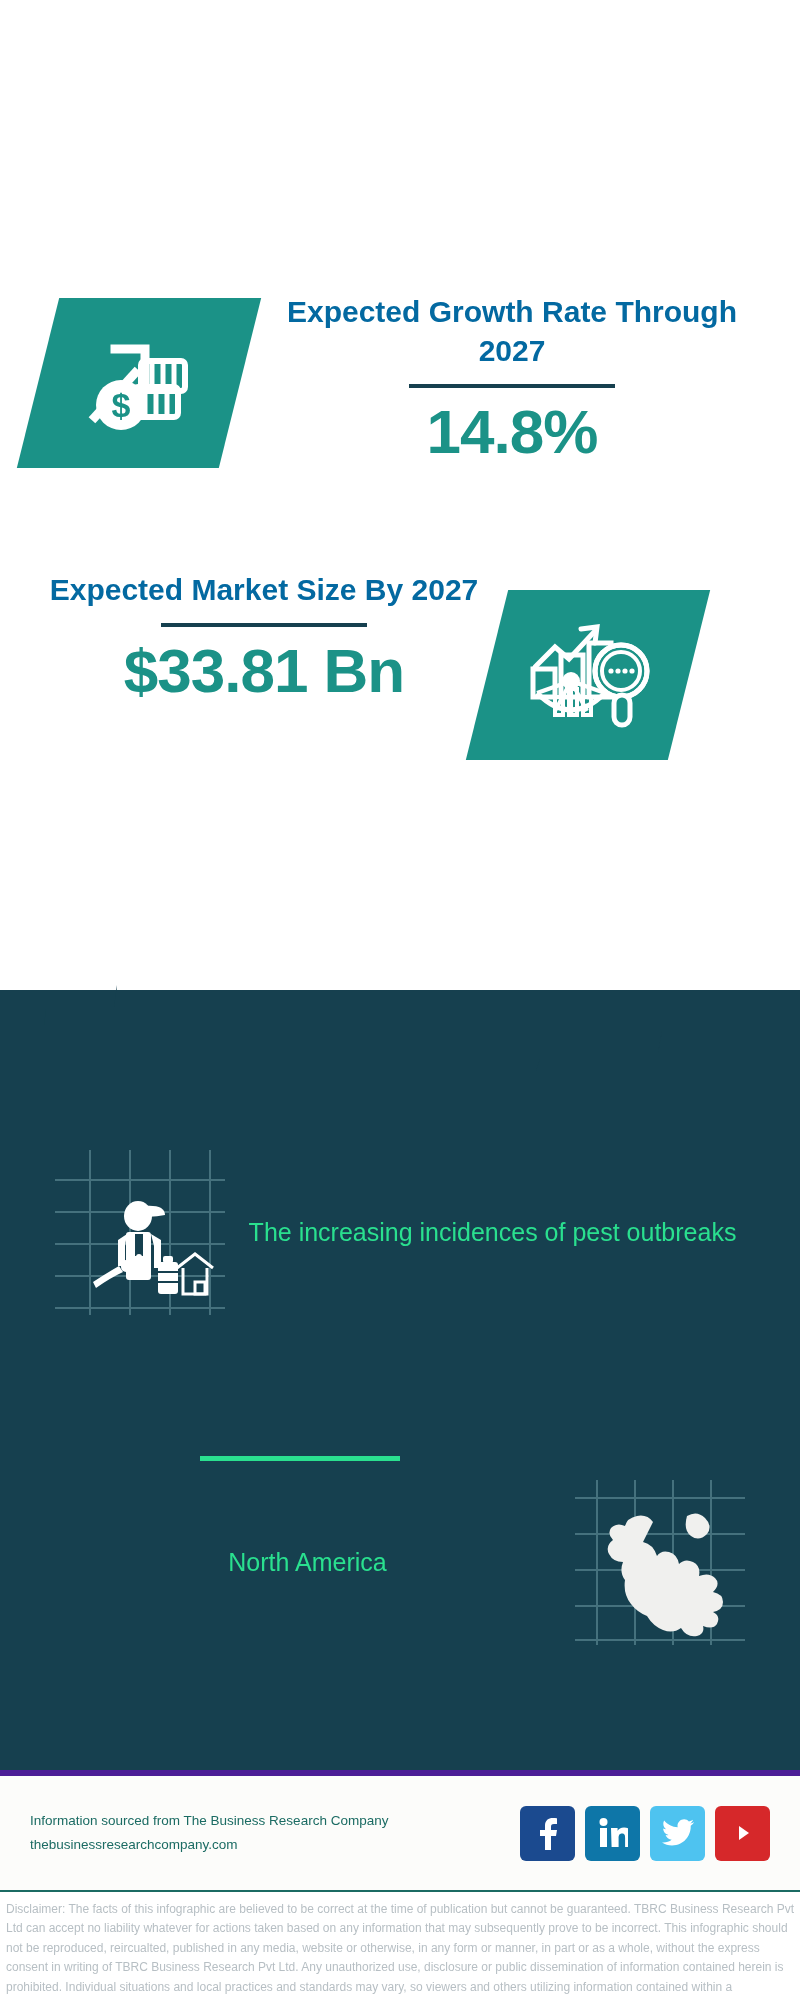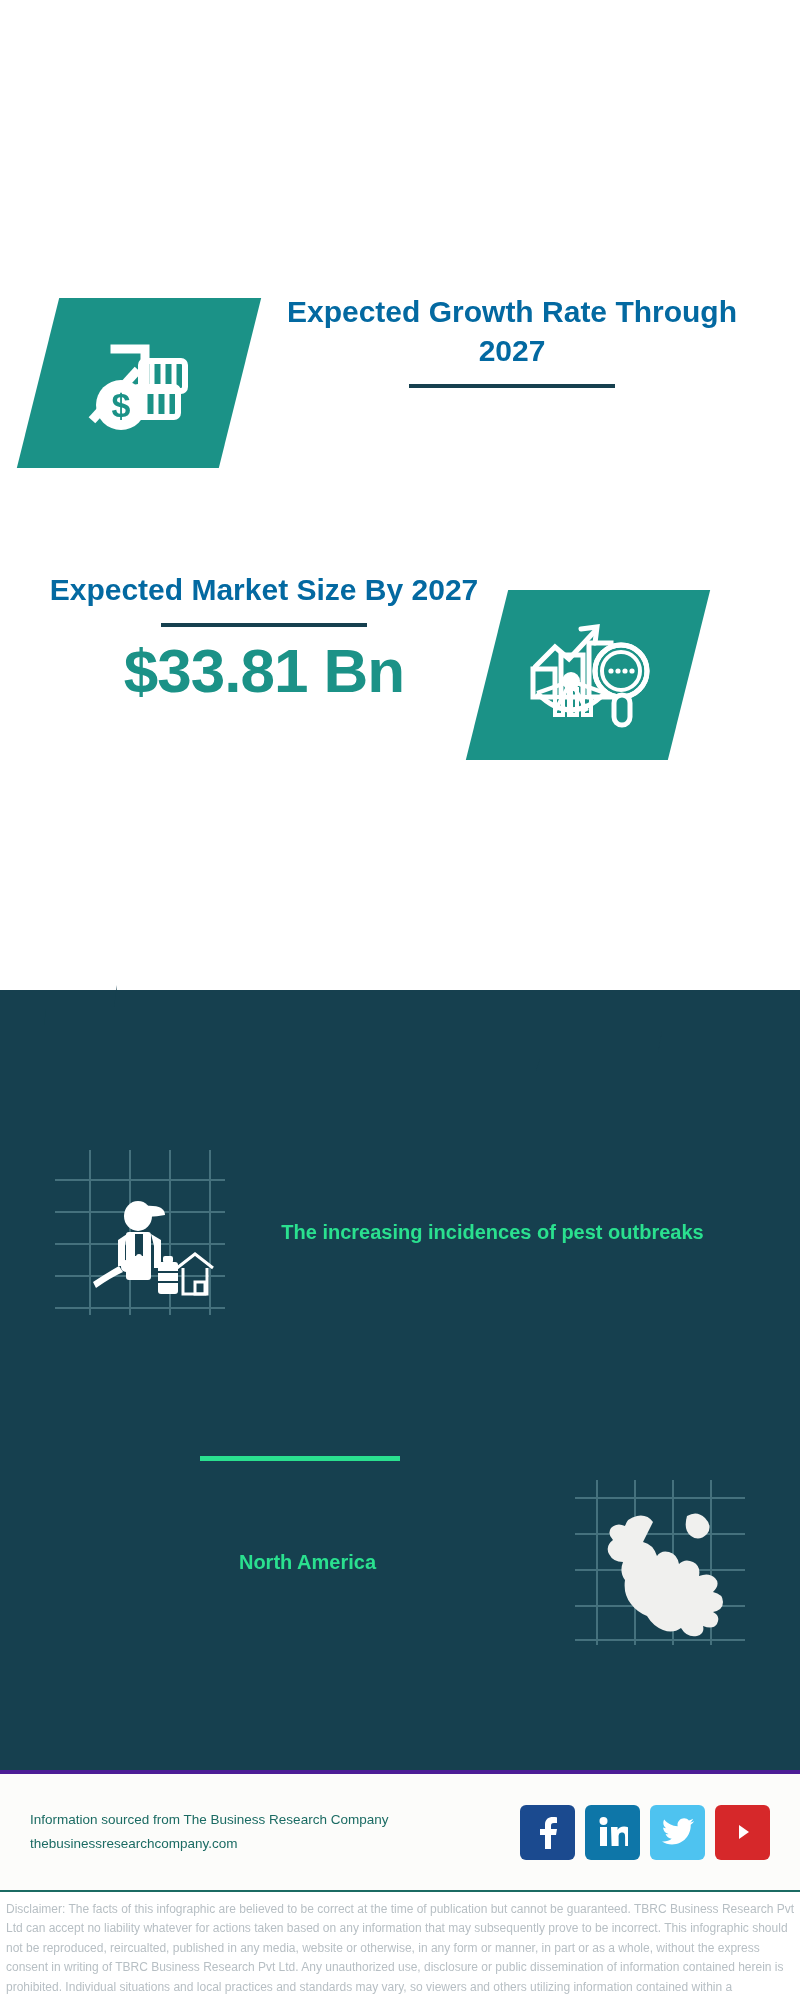--- a/index.html
+++ b/index.html
@@ -109,22 +109,22 @@
     position: relative;
     width: 170px;
     height: 165px;
     flex: 0 0 170px;
     overflow: hidden;
   }
   .copy { flex: 1 1 auto; text-align: center; padding: 0 10px; }
 
   .copy-accent {
     color: #2ae08f;
-    font-size: 20px;
-    font-weight: bold;
+    font-size: 25px;
+    font-weight: normal;
     line-height: 1.33;
   }
   .copy-plain {
     color: #ffffff;
     font-size: 25px;
     line-height: 1.33;
   }
 
   .green-divider {
     position: absolute;
@@ -132,21 +132,21 @@
     width: 200px; height: 5px;
     background: #2ae08f;
   }
 
   
   .footer {
     position: absolute;
     left: 0; top: 1770px;
     width: 800px; height: 122px;
     background: #fcfcfa;
-    border-top: 4px solid #4c1d95;
+    border-top: 6px solid #4c1d95;
     border-bottom: 2px solid #1b6b63;
     display: flex;
     align-items: center;
     padding: 0 30px;
   }
   .footer-text {
     flex: 1 1 auto;
     color: #1b6b63;
     font-size: 13.5px;
     line-height: 1.75;
@@ -192,20 +192,21 @@
         <rect x="55" y="58" width="44" height="30" rx="4" stroke="#fff" stroke-width="6" fill="none"></rect>
         <path d="M66 58 v30 M77 58 v30 M88 58 v30" stroke="#fff" stroke-width="5"></path>
         <circle cx="42" cy="76" r="25" fill="#fff"></circle>
         <text x="42" y="88" font-family="Liberation Sans, sans-serif" font-size="34" font-weight="bold" fill="#1b9287" text-anchor="middle">$</text>
       </svg>
     </div>
 
     <div class="stat-text stat-growth">
       <div class="stat-label">Expected Growth Rate Through 2027</div>
       <div class="rule"></div>
+      <div class="stat-value">14.8%</div>
     </div>
 
     <div class="stat-text stat-size">
       <div class="stat-label">Expected Market Size By 2027</div>
       <div class="rule"></div>
       <div class="stat-value">$33.81 Bn</div>
     </div>
 
     <div class="tile tile-size">
       <svg width="126" height="112" viewBox="0 0 126 112" fill="none" stroke="#fff" stroke-width="5">

